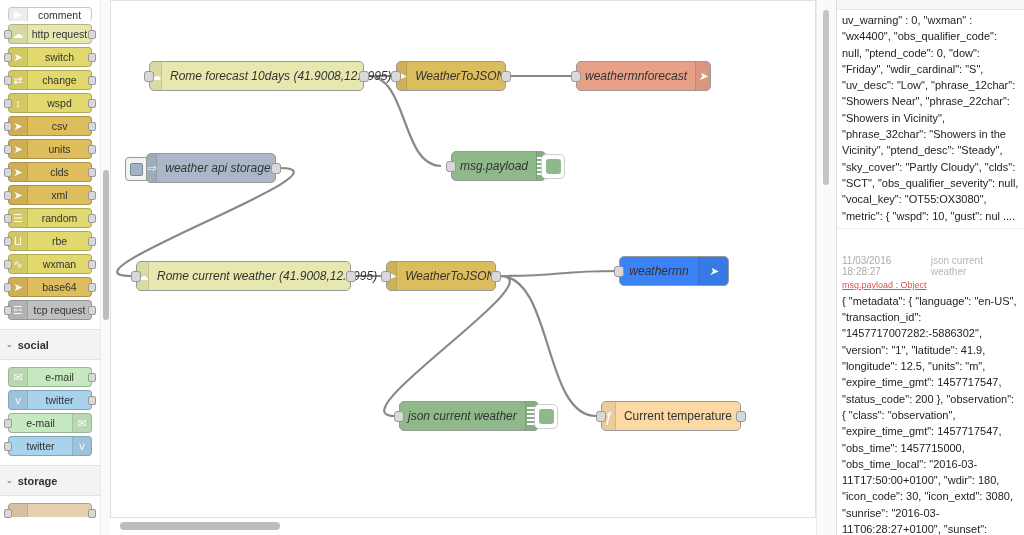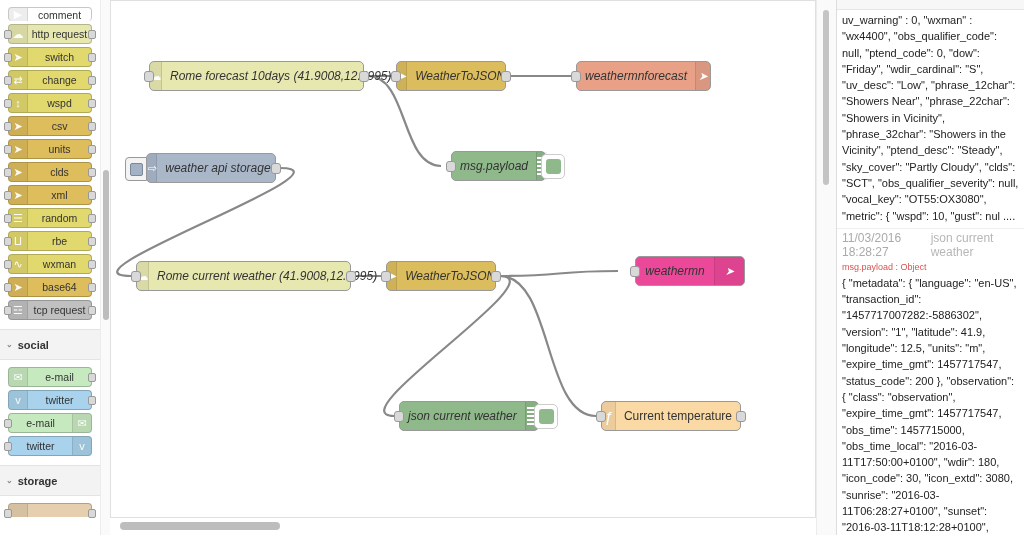--- a/index.html
+++ b/index.html
@@ -140,25 +140,25 @@
   }
   #debug-panel {
     position: absolute; left: 836px; top: 0; width: 188px; height: 535px;
     background: #fff; border-left: 1px solid #ddd; overflow: hidden;
   }
   #debug-toolbar {
     height: 10px; background: #f7f7f7; border-bottom: 1px solid #e6e6e6;
   }
   .dbg-msg { padding: 2px 5px 4px 5px; border-bottom: 1px solid #eee; }
   .dbg-meta {
-    font-size: 12px; color: #aaa; padding-bottom: 3px;
-    display: flex; align-items: baseline;
+    font-size: 10px; color: #aaa; padding-bottom: 3px;
+    display: flex; align-items: baseline; margin-top: 24px;
   }
   .dbg-meta .src { color: #b7b7b7; }
-  .dbg-topic { font-size: 9px; color: #d9534f; padding-bottom: 3px; }
+  .dbg-topic { font-size: 9px; color: #d9534f; padding-bottom: 3px; text-decoration: underline; }
   .dbg-body {
     font-size: 11px; line-height: 16.3px; color: #222;
     word-break: break-word;
   }
 </style>
 </head>
 <body>
 
 <div id="app">
 
@@ -396,21 +396,21 @@
           <span class="fn-port pout"></span>
         </div>
         <div class="flow-node" style="left: 275px; top: 260px; width: 110px; background: rgb(220, 189, 94);">
           <span class="fn-ico left">
             <span class="glyph">➤</span>
           </span>
           <span class="fn-lbl">WeatherToJSON</span>
           <span class="fn-port pin"></span>
           <span class="fn-port pout"></span>
         </div>
-        <div class="flow-node" style="left: 524px; top: 255px; width: 110px; background: #ec4899;">
+        <div class="flow-node" style="left: 508px; top: 255px; width: 110px; background: #3b82f6;">
           <span class="fn-lbl">weathermn</span>
           <span class="fn-ico right">
             <span class="glyph">➤</span>
           </span>
           <span class="fn-port pin"></span>
         </div>
         <div class="flow-node" style="left: 288px; top: 400px; width: 140px; background: rgb(143, 185, 139);">
           <span class="fn-lbl">json current weather</span>
           <span class="dbg-bars">
             <span></span>

